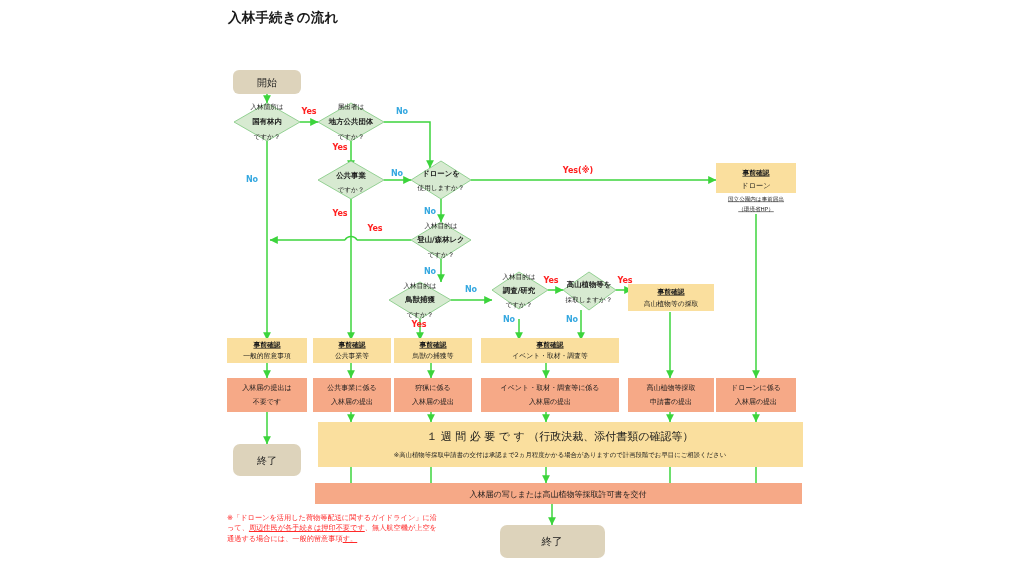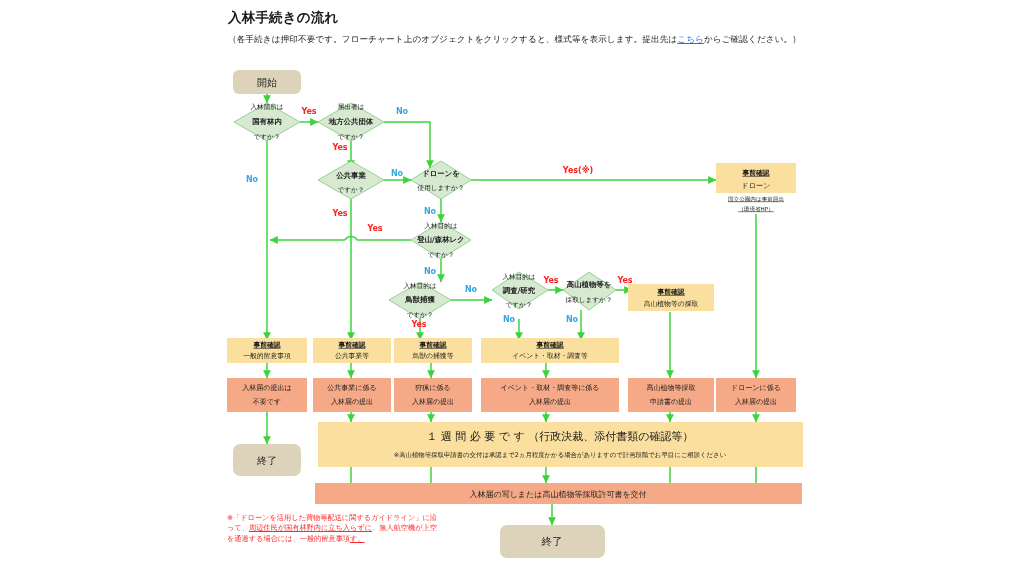--- a/index.html
+++ b/index.html
@@ -63,23 +63,20 @@
   .ul { text-decoration: underline; }
 </style>
 </head>
 <body>
 
 <div id="page">
   <div id="sheet"></div>
 
   <div class="pagetitle">入林手続きの流れ</div>
 
-  <div class="subnote">
-    <span>（各手続きは押印不要です。フローチャート上のオブジェクトをクリックすると、様式等を表示します。提出先は</span><a href="#">こちら</a><span>からご確認ください。）</span>
-  </div>
 
   <svg width="1024" height="569" viewBox="0 0 1024 569">
     <defs>
       <marker id="arw" markerWidth="7" markerHeight="7" refX="5.2" refY="2.6" orient="auto">
         <path d="M0,0 L5.4,2.6 L0,5.2 z" fill="#3cd43c"></path>
       </marker>
     </defs>
 
     <g stroke="#3cd43c" stroke-width="1.5" fill="none">
 
@@ -300,15 +297,15 @@
       <text class="nodetxt" x="560" y="455" font-size="6.4">※高山植物等採取申請書の交付は承認まで2ヵ月程度かかる場合がありますので計画段階でお早目にご相談ください</text>
     </g>
 
     <g>
       <rect x="315" y="483" width="487" height="21" fill="#f6a987"></rect>
       <text class="nodetxt" x="558" y="494" font-size="8">入林届の写しまたは高山植物等採取許可書を交付</text>
     </g>
   </svg>
 
   <div class="footnote">
-    <span>※「ドローンを活用した荷物等配送に関するガイドライン」に沿って、</span><u>周辺住民が</u><u>国有林野内に立ち入らずに</u><span>、無人航空機が上空を通過する場合には、一般的留意事項</span><u>す。</u>
+    <span>※「ドローンを活用した荷物等配送に関するガイドライン」に沿って、</span><u>周辺住民が</u><u>各手続きは押印不要です</u><span>、無人航空機が上空を通過する場合には、一般的留意事項</span><u>す。</u>
   </div>
 </div>
 
 </body></html>

